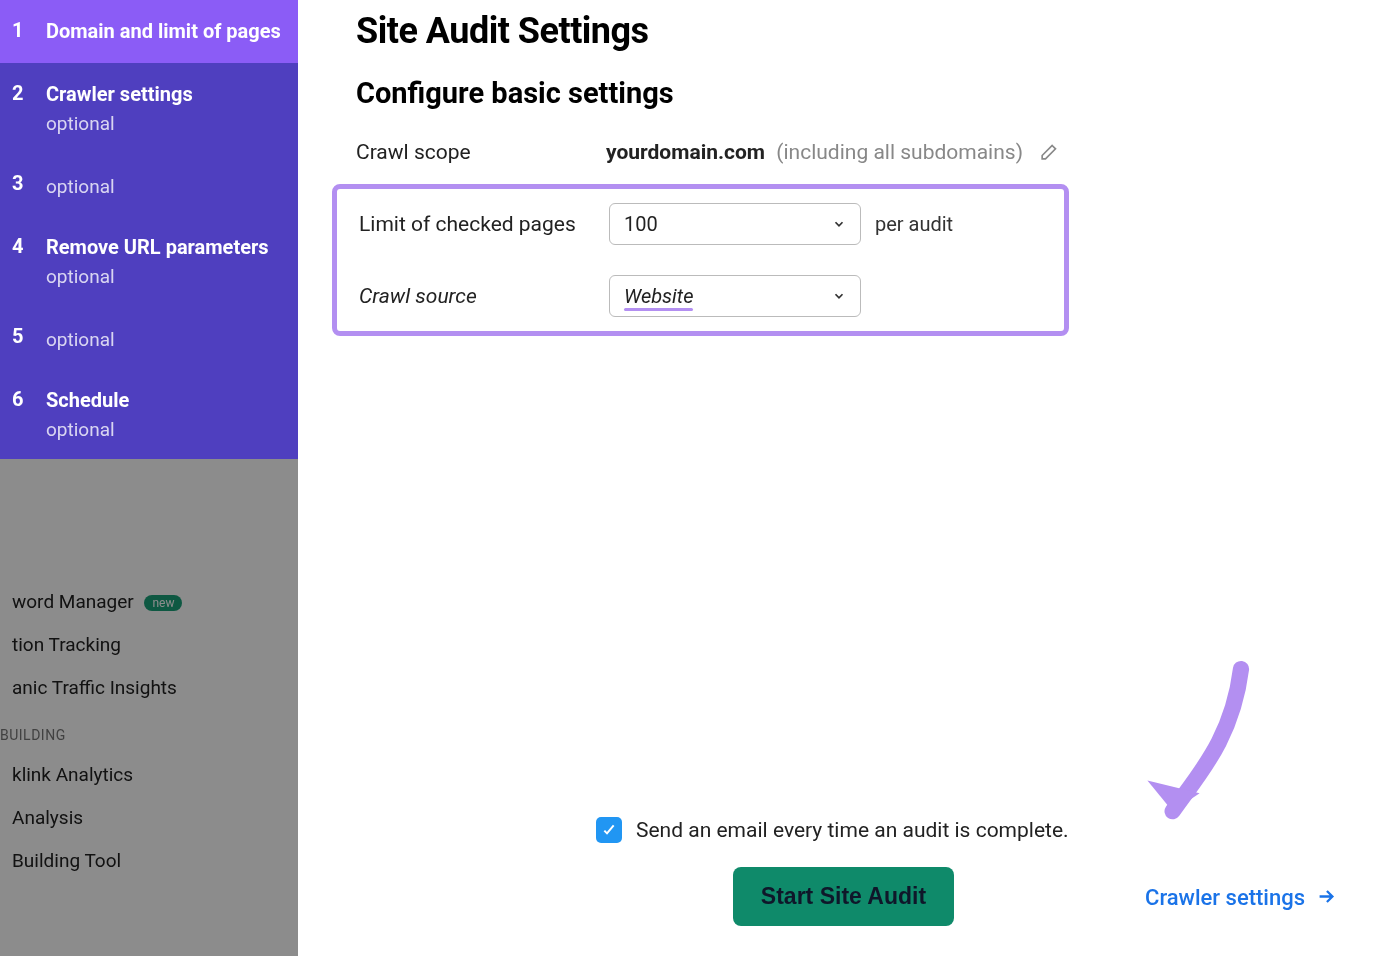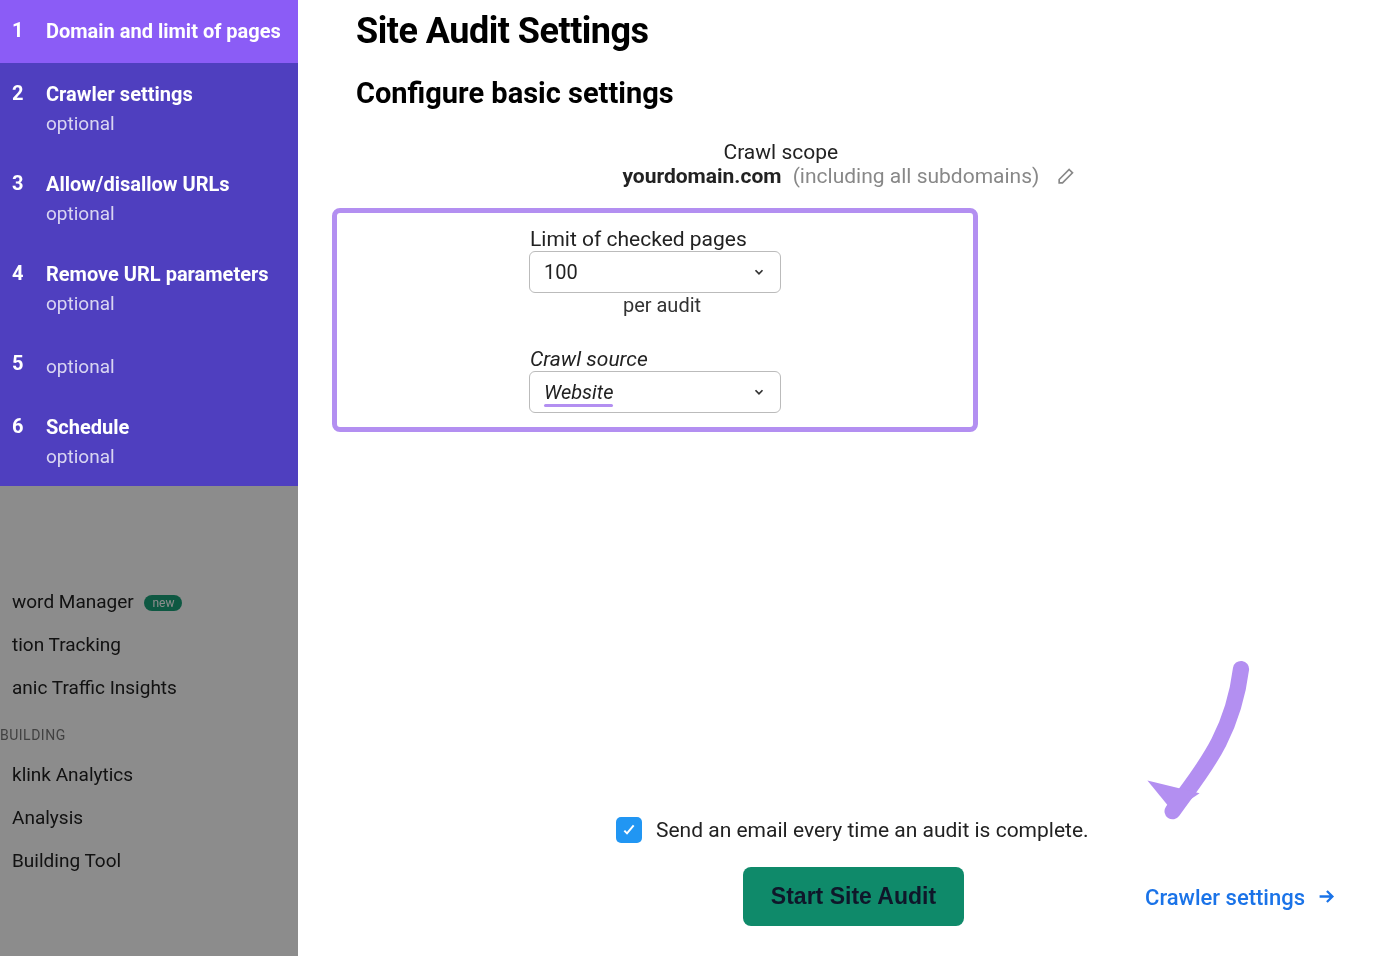--- a/index.html
+++ b/index.html
@@ -97,42 +97,41 @@
   .section-title {
     font-size: 29px;
     font-weight: 700;
     margin-bottom: 30px;
   }
   .field-row {
     display: flex;
     align-items: center;
     font-size: 21px;
     color: #222;
-    flex-direction: column;
   }
   .field-label {
     width: 250px;
     flex-shrink: 0;
   }
   .crawl-scope-row {
     margin-bottom: 20px;
   }
   .domain-bold { font-weight: 700; }
   .muted { color: #888; margin-left: 6px; }
   .edit-icon {
     display: inline-flex;
     margin-left: 10px;
     color: #888;
     vertical-align: middle;
   }
   .highlight-box {
     border: 5px solid #b38ff1;
     border-radius: 8px;
     padding: 14px 22px;
-    width: 646px;
+    width: 737px;
     margin-left: -24px;
     background: #fff;
   }
   .highlight-box .field-row + .field-row { margin-top: 30px; font-style: italic; }
   .dropdown {
     display: flex;
     align-items: center;
     justify-content: space-between;
     width: 252px;
     height: 42px;
@@ -158,21 +157,21 @@
     margin-left: 14px;
     font-size: 20px;
     color: #333;
   }
   .chevron {
     width: 14px; height: 14px;
   }
 
   .footer-area {
     position: absolute;
-    left: 72px; right: 58px;
+    left: 52px; right: 58px;
     bottom: 30px;
   }
   .email-row {
     display: flex;
     align-items: center;
     justify-content: flex-start;
     margin-left: 246px;
     margin-bottom: 24px;
     font-size: 21px;
     color: #222;
@@ -255,21 +254,20 @@
       <div class="step inactive">
         <div class="step-num">2</div>
         <div class="step-body">
           <div class="step-title">Crawler settings</div>
           <div class="step-opt">optional</div>
         </div>
       </div>
       <div class="step inactive">
         <div class="step-num">3</div>
         <div class="step-body">
-          <div class="step-title">Allow/disallow URLs</div>
           <div class="step-opt">optional</div>
         </div>
       </div>
       <div class="step inactive">
         <div class="step-num">4</div>
         <div class="step-body">
           <div class="step-title">Remove URL parameters</div>
           <div class="step-opt">optional</div>
         </div>
       </div>

